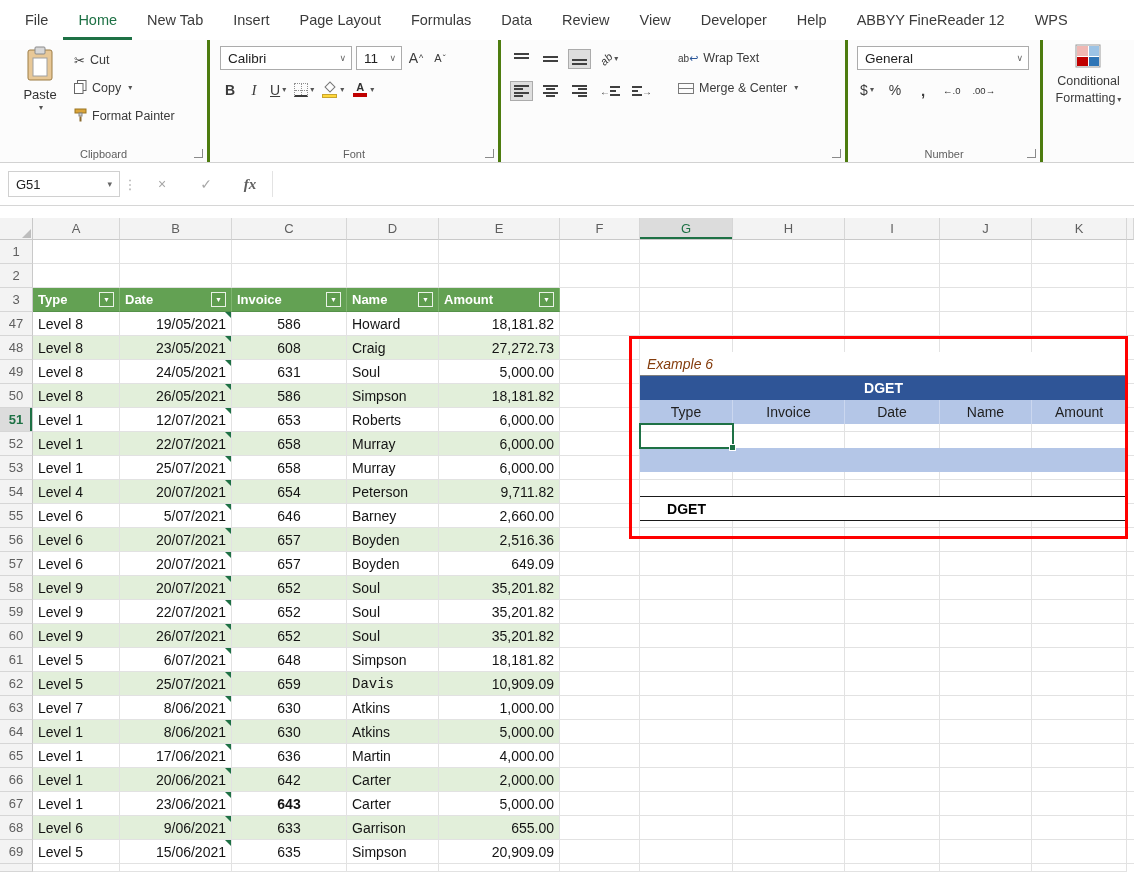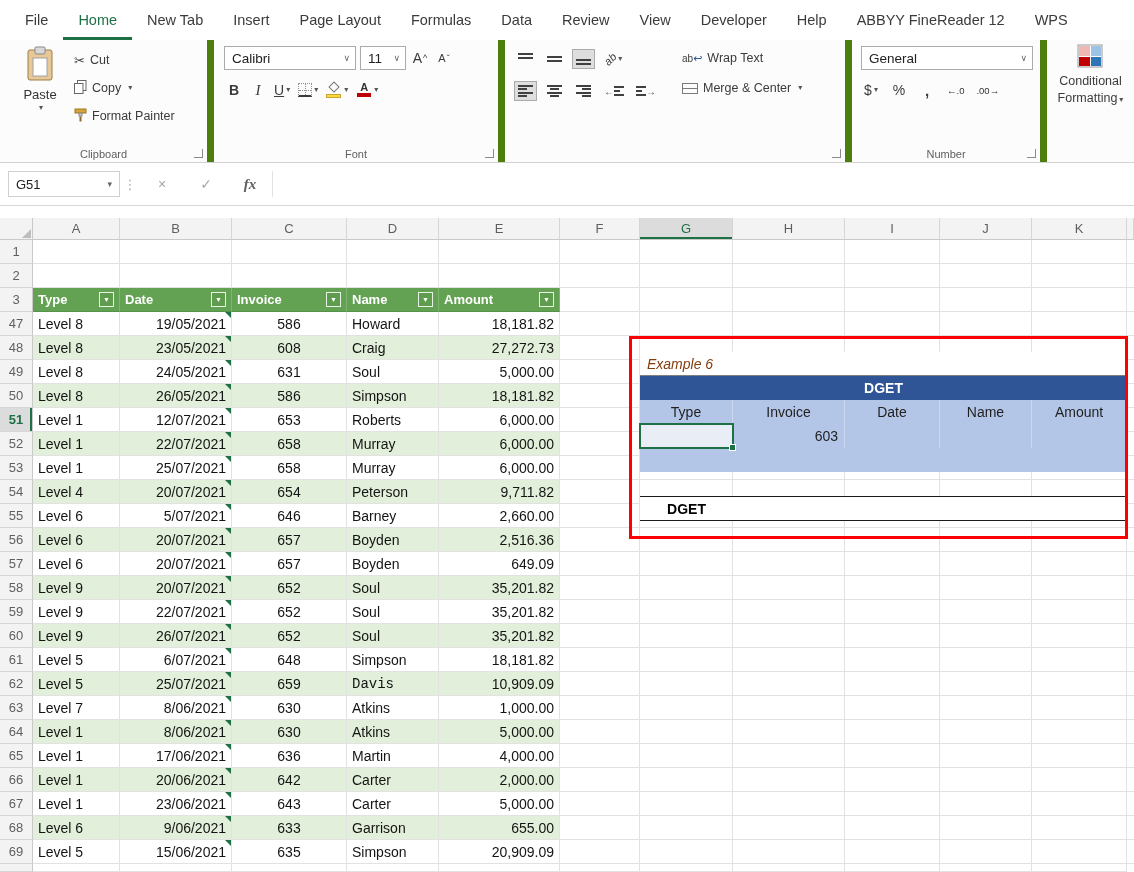--- a/index.html
+++ b/index.html
@@ -8,21 +8,21 @@
   .app{width:1134px;height:872px;position:relative;overflow:hidden;background:#fff;}
 
   
   .tabs-bar{height:40px;display:flex;align-items:stretch;padding-left:10px;background:#fff;white-space:nowrap;overflow:hidden;}
   .tab{display:flex;align-items:center;padding:0 15px;font-size:14.5px;color:#3b3b3b;cursor:default;}
   .tab.active{color:#1E7145;box-shadow:inset 0 -3px 0 #1E7145;}
 
   
   .ribbon{height:123px;display:flex;background:#FCFCFC;border-bottom:1px solid #D2D2D2;}
   .rgroup{position:relative;height:100%;padding:6px 4px 18px;}
-  .rgroup+.rgroup{border-left:7px solid #4d7c0f;}
+  .rgroup+.rgroup{border-left:3px solid #4d7c0f;}
   .rgroup-label{position:absolute;left:0;right:0;bottom:2px;text-align:center;font-size:11px;color:#5F5F5F;}
   .launcher{position:absolute;right:4px;bottom:4px;width:9px;height:9px;border-right:1.5px solid #8A8A8A;border-bottom:1.5px solid #8A8A8A;}
   .caret{font-size:8px;color:#555;margin-left:2px;line-height:1;}
   .ccaret{font-size:9px;color:#666;margin-left:6px;}
 
   .g-clipboard{width:207px;}
   .clip-flex{display:flex;}
   .paste-btn{width:56px;margin-left:8px;display:flex;flex-direction:column;align-items:center;gap:2px;font-size:13px;color:#333;}
   .clip-col{display:flex;flex-direction:column;gap:8px;margin-left:6px;padding-top:4px;}
   .small-btn{display:flex;align-items:center;gap:5px;font-size:12.5px;color:#3b3b3b;height:20px;white-space:nowrap;}
@@ -756,21 +756,21 @@
           <div class="g-cell" style="width: 112px;"></div>
           <div class="g-cell" style="width: 95px;"></div>
           <div class="g-cell" style="width: 92px;"></div>
           <div class="g-cell" style="width: 95px;"></div>
           <div class="g-cell" style="width: 7px;"></div>
         </div>
         <div class="g-row">
           <div class="g-rowhead">67</div>
           <div class="g-cell" style="width: 87px;">Level 1</div>
           <div class="g-cell al-r" style="width: 112px;">23/06/2021<div class="tri"></div></div>
-          <div class="g-cell al-c" style="width: 115px;">643</div>
+          <div class="g-cell al-c" style="width: 115px; font-weight: bold;">643</div>
           <div class="g-cell" style="width: 92px;">Carter</div>
           <div class="g-cell al-r" style="width: 121px;">5,000.00</div>
           <div class="g-cell" style="width: 80px;"></div>
           <div class="g-cell" style="width: 93px;"></div>
           <div class="g-cell" style="width: 112px;"></div>
           <div class="g-cell" style="width: 95px;"></div>
           <div class="g-cell" style="width: 92px;"></div>
           <div class="g-cell" style="width: 95px;"></div>
           <div class="g-cell" style="width: 7px;"></div>
         </div>
@@ -823,27 +823,20 @@
     <div class="ov ex-title">
         <span>Example 6</span>
       </div>
     <div class="ov ex-banner">DGET</div>
     <div class="ov ex-crit">
       <div class="c w0">Type</div>
       <div class="c w1">Invoice</div>
       <div class="c w2">Date</div>
       <div class="c w3">Name</div>
       <div class="c w4">Amount</div>
-    </div>
-    <div class="ov ex-val">
-      <div class="c w0 selcell"></div>
-      <div class="c w1 invoice">603</div>
-      <div class="c w2"></div>
-      <div class="c w3"></div>
-      <div class="c w4"></div>
     </div>
     <div class="ov ex-blank"></div>
     <div class="ov ex-result">
       <div class="lab">DGET</div>
     </div>
     <div class="ov sel-border"></div>
     <div class="ov red-box"></div>
     <div class="ov tbl-handle"></div>
   </div>
 

